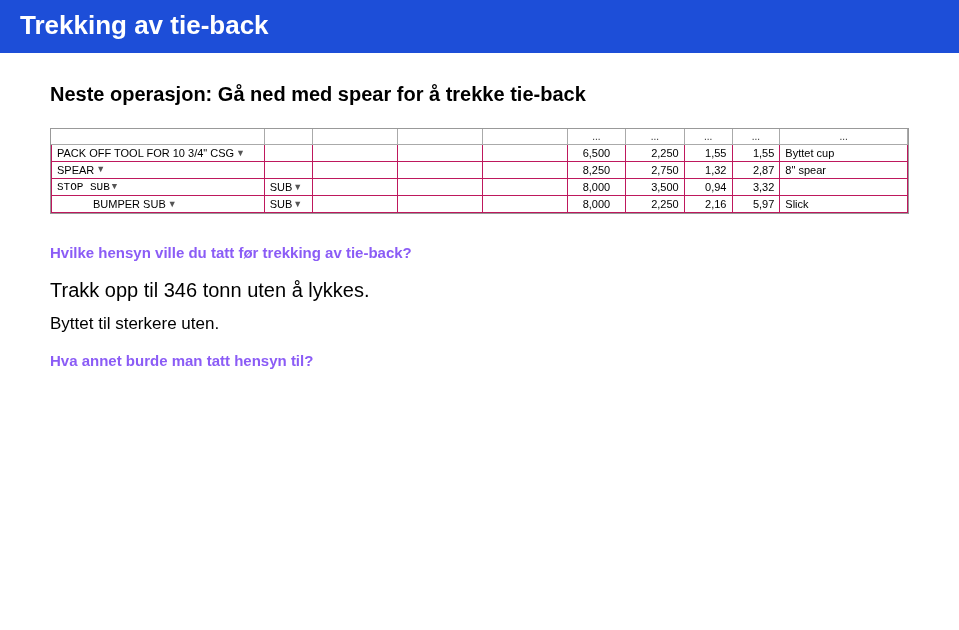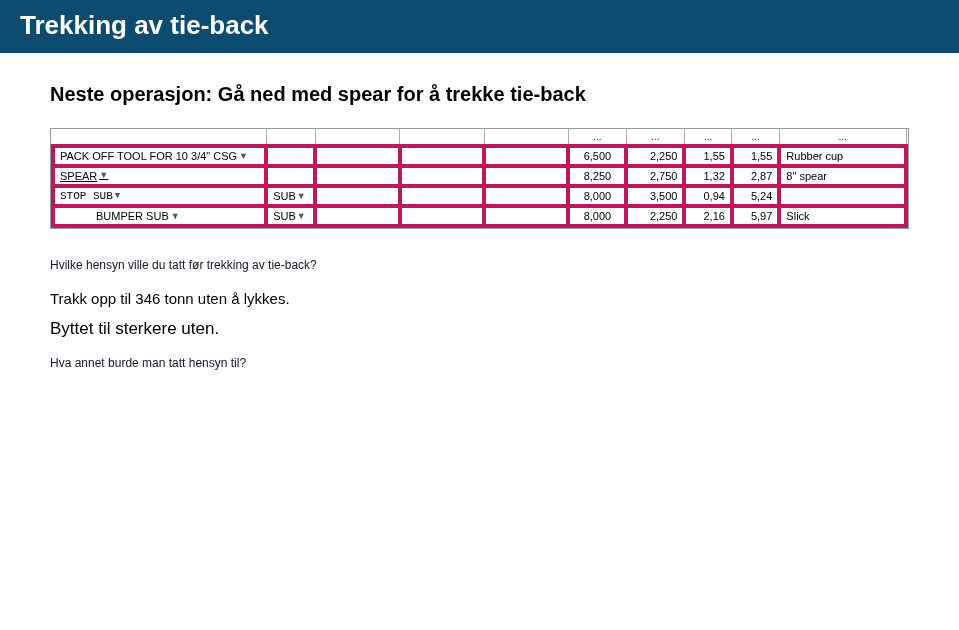--- a/index.html
+++ b/index.html
@@ -10,21 +10,21 @@
 
     body {
       font-family: Arial, Helvetica, sans-serif;
       background: #ffffff;
       width: 959px;
       min-height: 630px;
       overflow: hidden;
     }
 
     .header-bar {
-      background: #0c4a6e;
+      background: #1d4ed8;
       color: #ffffff;
       padding: 10px 20px 12px 20px;
     }
 
     .header-bar h1 {
       font-size: 26px;
       font-weight: bold;
       color: #ffffff;
     }
 
@@ -44,21 +44,21 @@
       margin-bottom: 28px;
       font-size: 11px;
     }
 
     table {
       border-collapse: collapse;
       width: 100%;
     }
 
     table td {
-      border: 4px solid #be185d;
+      border: 1px solid #be185d;
       padding: 2px 5px;
       white-space: nowrap;
       font-size: 11px;
       color: #000;
     }
 
     .col-name {
       width: 200px;
     }
 
@@ -83,29 +83,29 @@
       border: none;
       border-right: 1px solid #aaa;
       border-bottom: 1px solid #aaa;
     }
 
     .questions {
       margin-top: 5px;
     }
 
     .question-text {
-      font-size: 12px;
-      font-weight: normal;
-      color: #0f172a;
+      font-size: 15px;
+      font-weight: bold;
+      color: #8b5cf6;
       line-height: 1.4;
       margin-bottom: 16px;
     }
 
     .statement {
-      font-size: 15px;
+      font-size: 20px;
       color: #000;
       margin-bottom: 12px;
       font-weight: normal;
     }
 
     .statement-last {
       font-size: 17px;
       color: #000;
       margin-bottom: 16px;
       font-weight: normal;
@@ -144,25 +144,25 @@
       <span style="display:flex;align-items:center;gap:2px;">PACK OFF TOOL FOR 10 3/4" CSG <span style="font-size:9px;color:#555;">▼</span></span>
     </td>
             <td class="col-sub"></td>
             <td class="col-empty1"></td>
             <td class="col-empty2"></td>
             <td class="col-empty3"></td>
             <td class="col-num1">6,500</td>
             <td class="col-num2">2,250</td>
             <td class="col-num3">1,55</td>
             <td class="col-num4">1,55</td>
-            <td class="col-desc">Rubber cup</td>
+            <td class="col-desc">Byttet cup</td>
           </tr>
           <tr>
             <td class="col-name">
-      <span style="display:flex;align-items:flex-start;gap:2px;text-decoration:underline;">SPEAR <span style="font-size:9px;color:#555;">▼</span></span>
+      <span style="display:flex;align-items:flex-start;gap:2px;">SPEAR <span style="font-size:9px;color:#555;">▼</span></span>
     </td>
             <td class="col-sub"></td>
             <td class="col-empty1"></td>
             <td class="col-empty2"></td>
             <td class="col-empty3"></td>
             <td class="col-num1">8,250</td>
             <td class="col-num2">2,750</td>
             <td class="col-num3">1,32</td>
             <td class="col-num4">2,87</td>
             <td class="col-desc">8" spear</td>
@@ -173,21 +173,21 @@
     </td>
             <td class="col-sub">
               <span style="display:flex;align-items:center;gap:1px;">SUB <span style="font-size:9px;color:#555;">▼</span></span>
             </td>
             <td class="col-empty1"></td>
             <td class="col-empty2"></td>
             <td class="col-empty3"></td>
             <td class="col-num1">8,000</td>
             <td class="col-num2">3,500</td>
             <td class="col-num3">0,94</td>
-            <td class="col-num4">5,24</td>
+            <td class="col-num4">3,32</td>
             <td class="col-desc"></td>
           </tr>
           <tr>
             <td class="col-name">
       <span style="display:flex;align-items:center;gap:2px;padding-left:36px;">BUMPER SUB <span style="font-size:9px;color:#555;">▼</span></span>
     </td>
             <td class="col-sub">
               <span style="display:flex;align-items:center;gap:1px;">SUB <span style="font-size:9px;color:#555;">▼</span></span>
             </td>
             <td class="col-empty1"></td>

